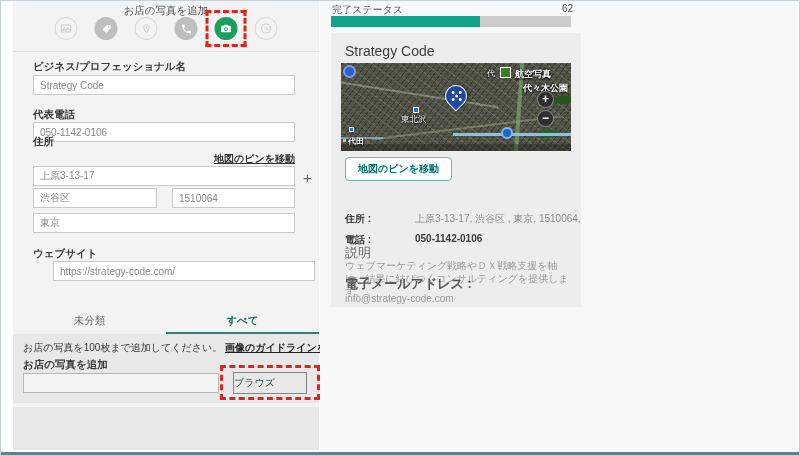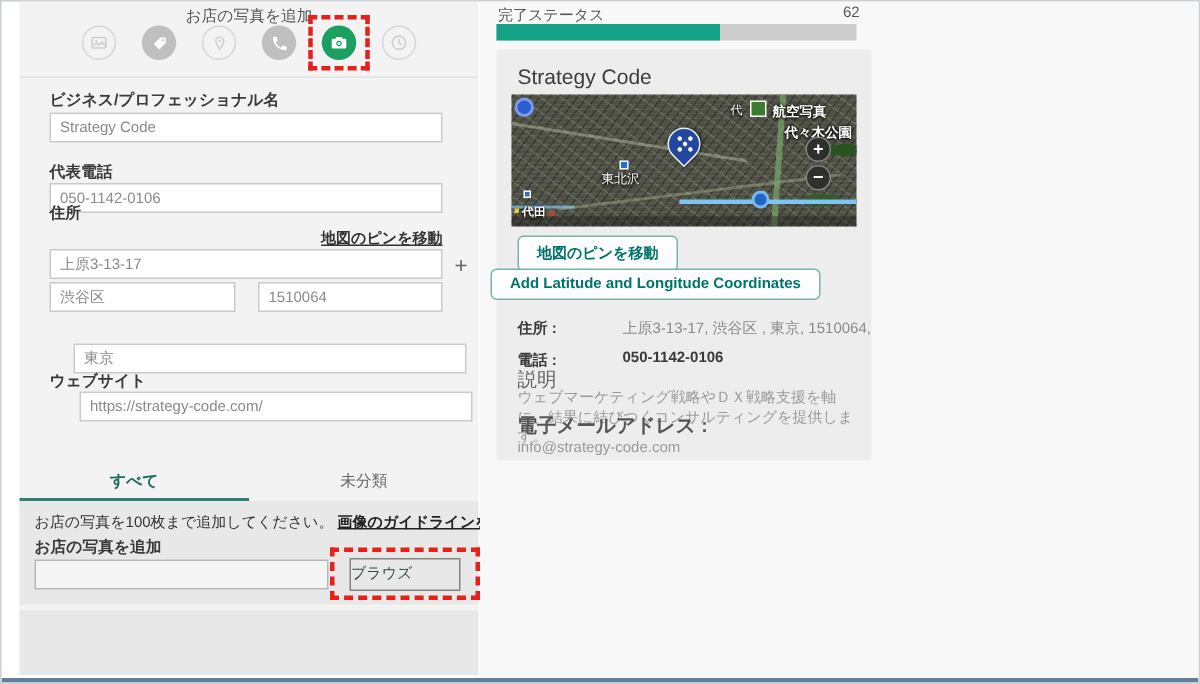--- a/index.html
+++ b/index.html
@@ -178,28 +178,28 @@
 
     <div class="field-label" style="top:107px;">代表電話</div>
     <input class="text-input" style="top: 121px;" value="050-1142-0106">
 
     <div class="field-label" style="top:134px;">住所</div>
     <div class="move-pin-link" style="top:151px;">地図のピンを移動</div>
     <input class="text-input" style="top: 165px;" value="上原3-13-17">
     <div class="plus-btn" style="top:169px;">+</div>
     <input class="text-input" style="top: 187px; width: 124px;" value="渋谷区">
     <input class="text-input" style="top: 187px; left: 159px; width: 123px;" value="1510064">
-    <input class="text-input" style="top: 228px; margin-left: 16px;" value="東京">
+    <input class="text-input" style="top: 212px;" value="東京">
 
     <div class="field-label" style="top:246px;">ウェブサイト</div>
     <input class="text-input" style="top: 260px; margin-left: 20px;" value="https://strategy-code.com/">
 
     <div class="tab-row">
+      <div class="tab">未分類</div>
       <div class="tab tab-active">すべて</div>
-      <div class="tab">未分類</div>
     </div>
 
     <div class="photo-section">
       <div class="photo-hint">
         <span>お店の写真を100枚まで追加してください。</span>
         <span class="guidelines-link">画像のガイドラインを見る</span>
       </div>
       <div class="photo-add-label">お店の写真を追加</div>
       <input class="file-input" value="" style="">
       <button class="browse-btn">ブラウズ</button>
@@ -239,21 +239,20 @@
 
         <div class="map-pin">
             <i></i>
           </div>
 
         <div class="zoom-btn" style="top:28px;">+</div>
         <div class="zoom-btn" style="top:47px;">−</div>
       </div>
 
       <button class="pill-btn btn-move-pin">地図のピンを移動</button>
-      <button class="pill-btn btn-coords">Add Latitude and Longitude Coordinates</button>
 
       <div class="detail-label" style="top:179px;">住所 :</div>
       <div class="detail-value" style="top:179px;">上原3-13-17, 渋谷区 , 東京, 1510064,</div>
 
       <div class="detail-label" style="top:200px;">電話 :</div>
       <div class="detail-value-strong" style="top:200px;">050-1142-0106</div>
 
       <div class="section-heading" style="top:211px;">説明</div>
       <div class="desc-text">ウェブマーケティング戦略やＤＸ戦略支援を軸に、結果に結びつくコンサルティングを提供します。</div>
 

